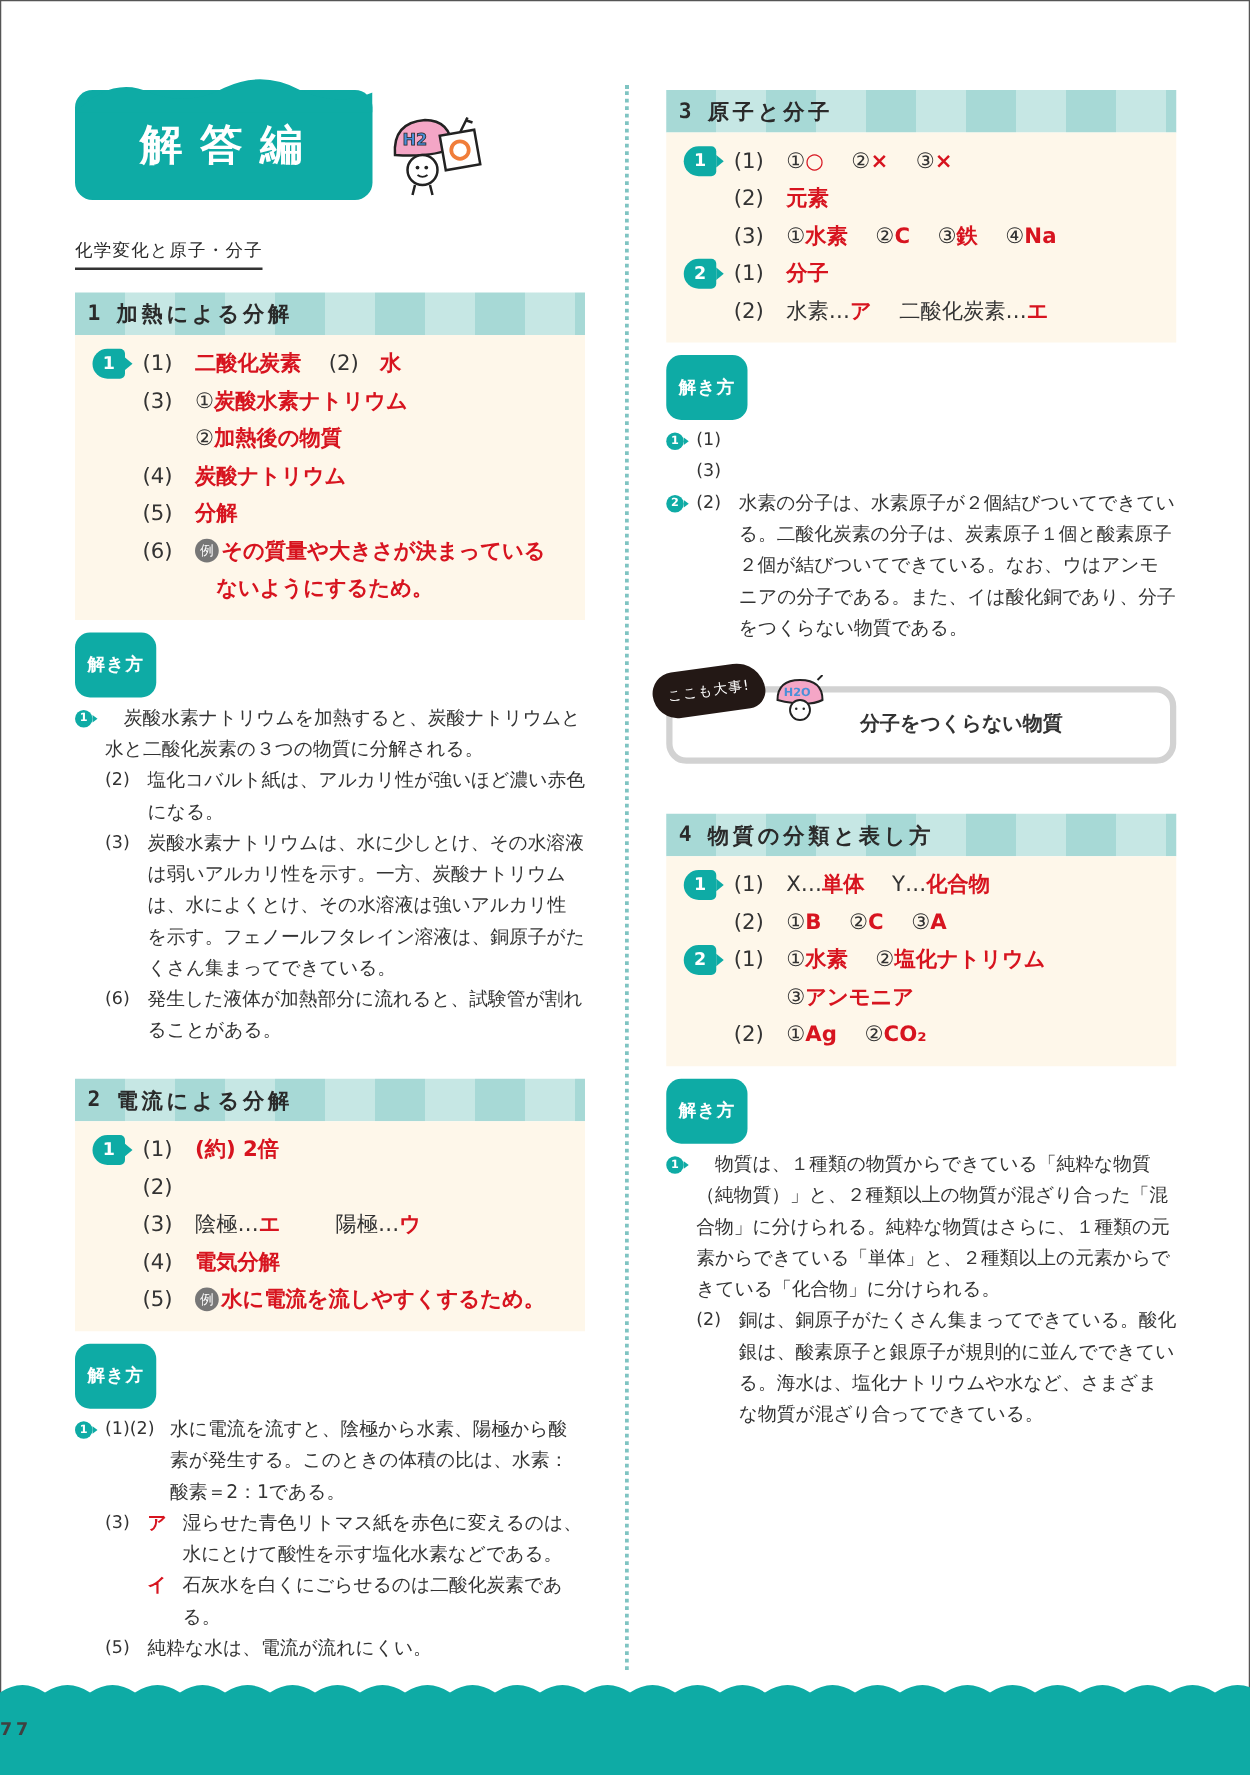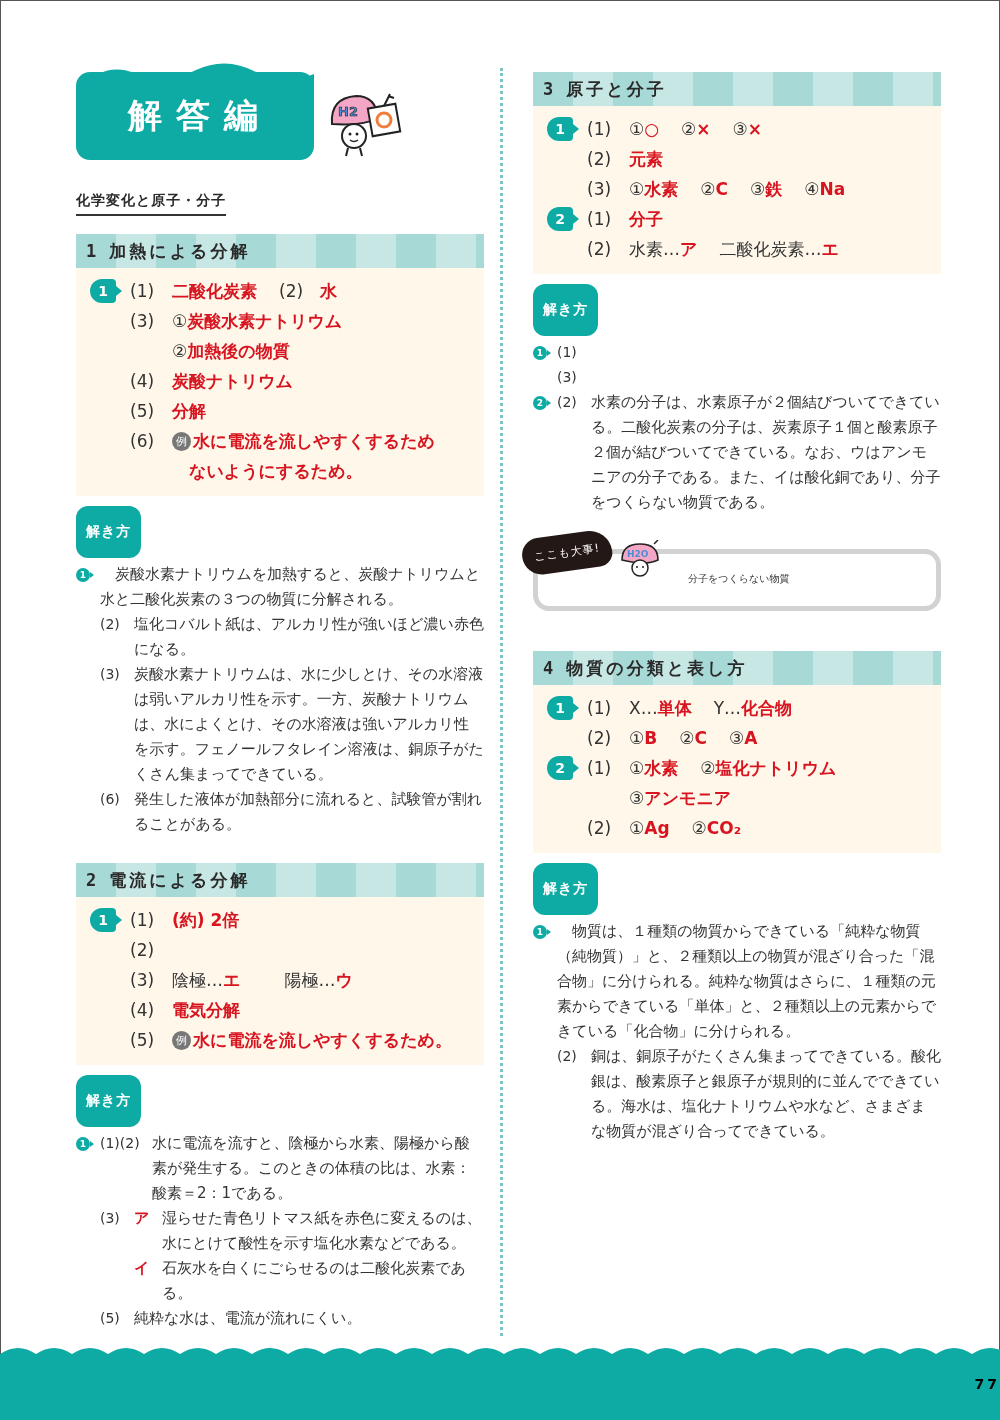--- a/index.html
+++ b/index.html
@@ -1,34 +1,34 @@
 <!DOCTYPE html>
 <html><head>
 <meta charset="utf-8">
 <style>
   * { box-sizing: border-box; margin: 0; padding: 0; }
   body {
     width: 1000px; height: 1420px; background: #ffffff; position: relative; overflow: hidden;
     font-family: "DejaVu Sans", "Liberation Sans", sans-serif; color: #2a2a2a;
   }
   .page-border { position: absolute; left: 0; top: 0; width: 1000px; height: 1420px; border: 1px solid #555; pointer-events: none; }
-  .col-left { position: absolute; left: 76px; top: 72px; width: 408px; }
+  .col-left { position: absolute; left: 60px; top: 72px; width: 408px; }
   .col-right { position: absolute; left: 533px; top: 72px; width: 408px; }
   .divider { position: absolute; left: 500px; top: 68px; height: 1268px; border-left: 3px dotted #7fc4c2; }
 
   .title-wrap { position: relative; height: 88px; width: 238px; }
   .title-badge {
     position: absolute; left: 0; top: 0; width: 238px; height: 88px; background: #0eaba5;
     border-radius: 14px; color: #fff; font-size: 34px; letter-spacing: 14px;
     display: flex; align-items: center; justify-content: center; padding-left: 10px; font-weight: bold;
   }
   .title-badge svg { position: absolute; left: 0; top: -12px; }
   .mascot { position: absolute; left: 248px; top: 18px; width: 80px; height: 70px; }
 
-  .subject { margin-top: 32px; display: inline-block; font-size: 14px; font-weight: bold; padding-bottom: 4px; border-bottom: 2px solid #333; letter-spacing: 1px; }
+  .subject { margin-top: 32px; display: inline-block; font-size: 14px; font-weight: normal; padding-bottom: 4px; border-bottom: 2px solid #333; letter-spacing: 1px; }
 
   .sec-head {
     height: 34px; display: flex; align-items: center; padding-left: 10px; font-size: 17px; font-weight: bold; letter-spacing: 3px;
     background: repeating-linear-gradient(90deg, #a7d9d6 0px, #a7d9d6 40px, #c6e7e4 40px, #c6e7e4 80px);
   }
   .sec-num { font-family: "DejaVu Sans Mono", monospace; margin-right: 10px; font-size: 17px; }
   .ans-box { background: #fef7ea; padding: 8px 10px 10px 10px; }
   .ans-row { display: flex; align-items: flex-start; min-height: 30px; font-size: 17px; line-height: 30px; }
   .qbadge-slot { width: 44px; flex: none; position: relative; height: 30px; }
   .qbadge {
@@ -55,25 +55,25 @@
 
   .note-box {
     position: relative; margin-top: 34px; border: 5px solid #d2d2d2; border-radius: 16px; padding: 40px 14px 12px 14px;
     font-size: 15px; line-height: 25px; color: #333;
   }
   .note-tag {
     position: absolute; left: -16px; top: -20px; background: #231815; color: #fff; font-size: 11px; padding: 6px 12px;
     border-radius: 22px 30px 18px 26px; transform: rotate(-8deg); letter-spacing: 1px;
   }
   .note-mascot { position: absolute; left: 80px; top: -14px; width: 46px; height: 42px; }
-  .note-title { position: absolute; left: 150px; top: 12px; font-weight: normal; font-size: 10px; }
+  .note-title { position: absolute; left: 150px; top: 12px; font-weight: bold; font-size: 16px; }
 
   .footer { position: absolute; left: 0; bottom: 0; width: 1000px; height: 62px; background: #0eaba5; }
   .footer svg { position: absolute; left: 0; top: -12px; }
-  .page-num { position: absolute; left: 0; width: 1000px; top: 18px; text-align: right; color: #000000; font-size: 14px; font-weight: bold; letter-spacing: 3px; }
+  .page-num { position: absolute; left: 0; width: 1000px; top: 18px; text-align: left; color: #404040; font-size: 14px; font-weight: bold; letter-spacing: 3px; }
 </style>
 </head>
 <body>
 
 <div class="page-border"></div>
 <div class="divider"></div>
 
 <div class="col-left">
   <div class="title-wrap">
     <div class="title-badge">
@@ -127,21 +127,21 @@
           <div><span class="red">炭酸ナトリウム</span></div>
         </div>
         <div class="ans-row">
           <div class="qbadge-slot"></div>
           <div class="pnum">(5)</div>
           <div><span class="red">分解</span></div>
         </div>
         <div class="ans-row">
           <div class="qbadge-slot"></div>
           <div class="pnum">(6)</div>
-          <div><span class="rei">例</span><span class="red">水に電流を流しやすくするため</span></div>
+          <div><span class="rei">例</span><span class="red">その質量や大きさが決まっている</span></div>
         </div>
         <div class="ans-row">
           <div class="qbadge-slot"></div>
           <div class="pnum"></div>
           <div><span class="red">　ないようにするため。</span></div>
         </div>
       </div>
     <div class="method-tag">解き方</div>
     <div id="method-0">
         <div class="m-row">

